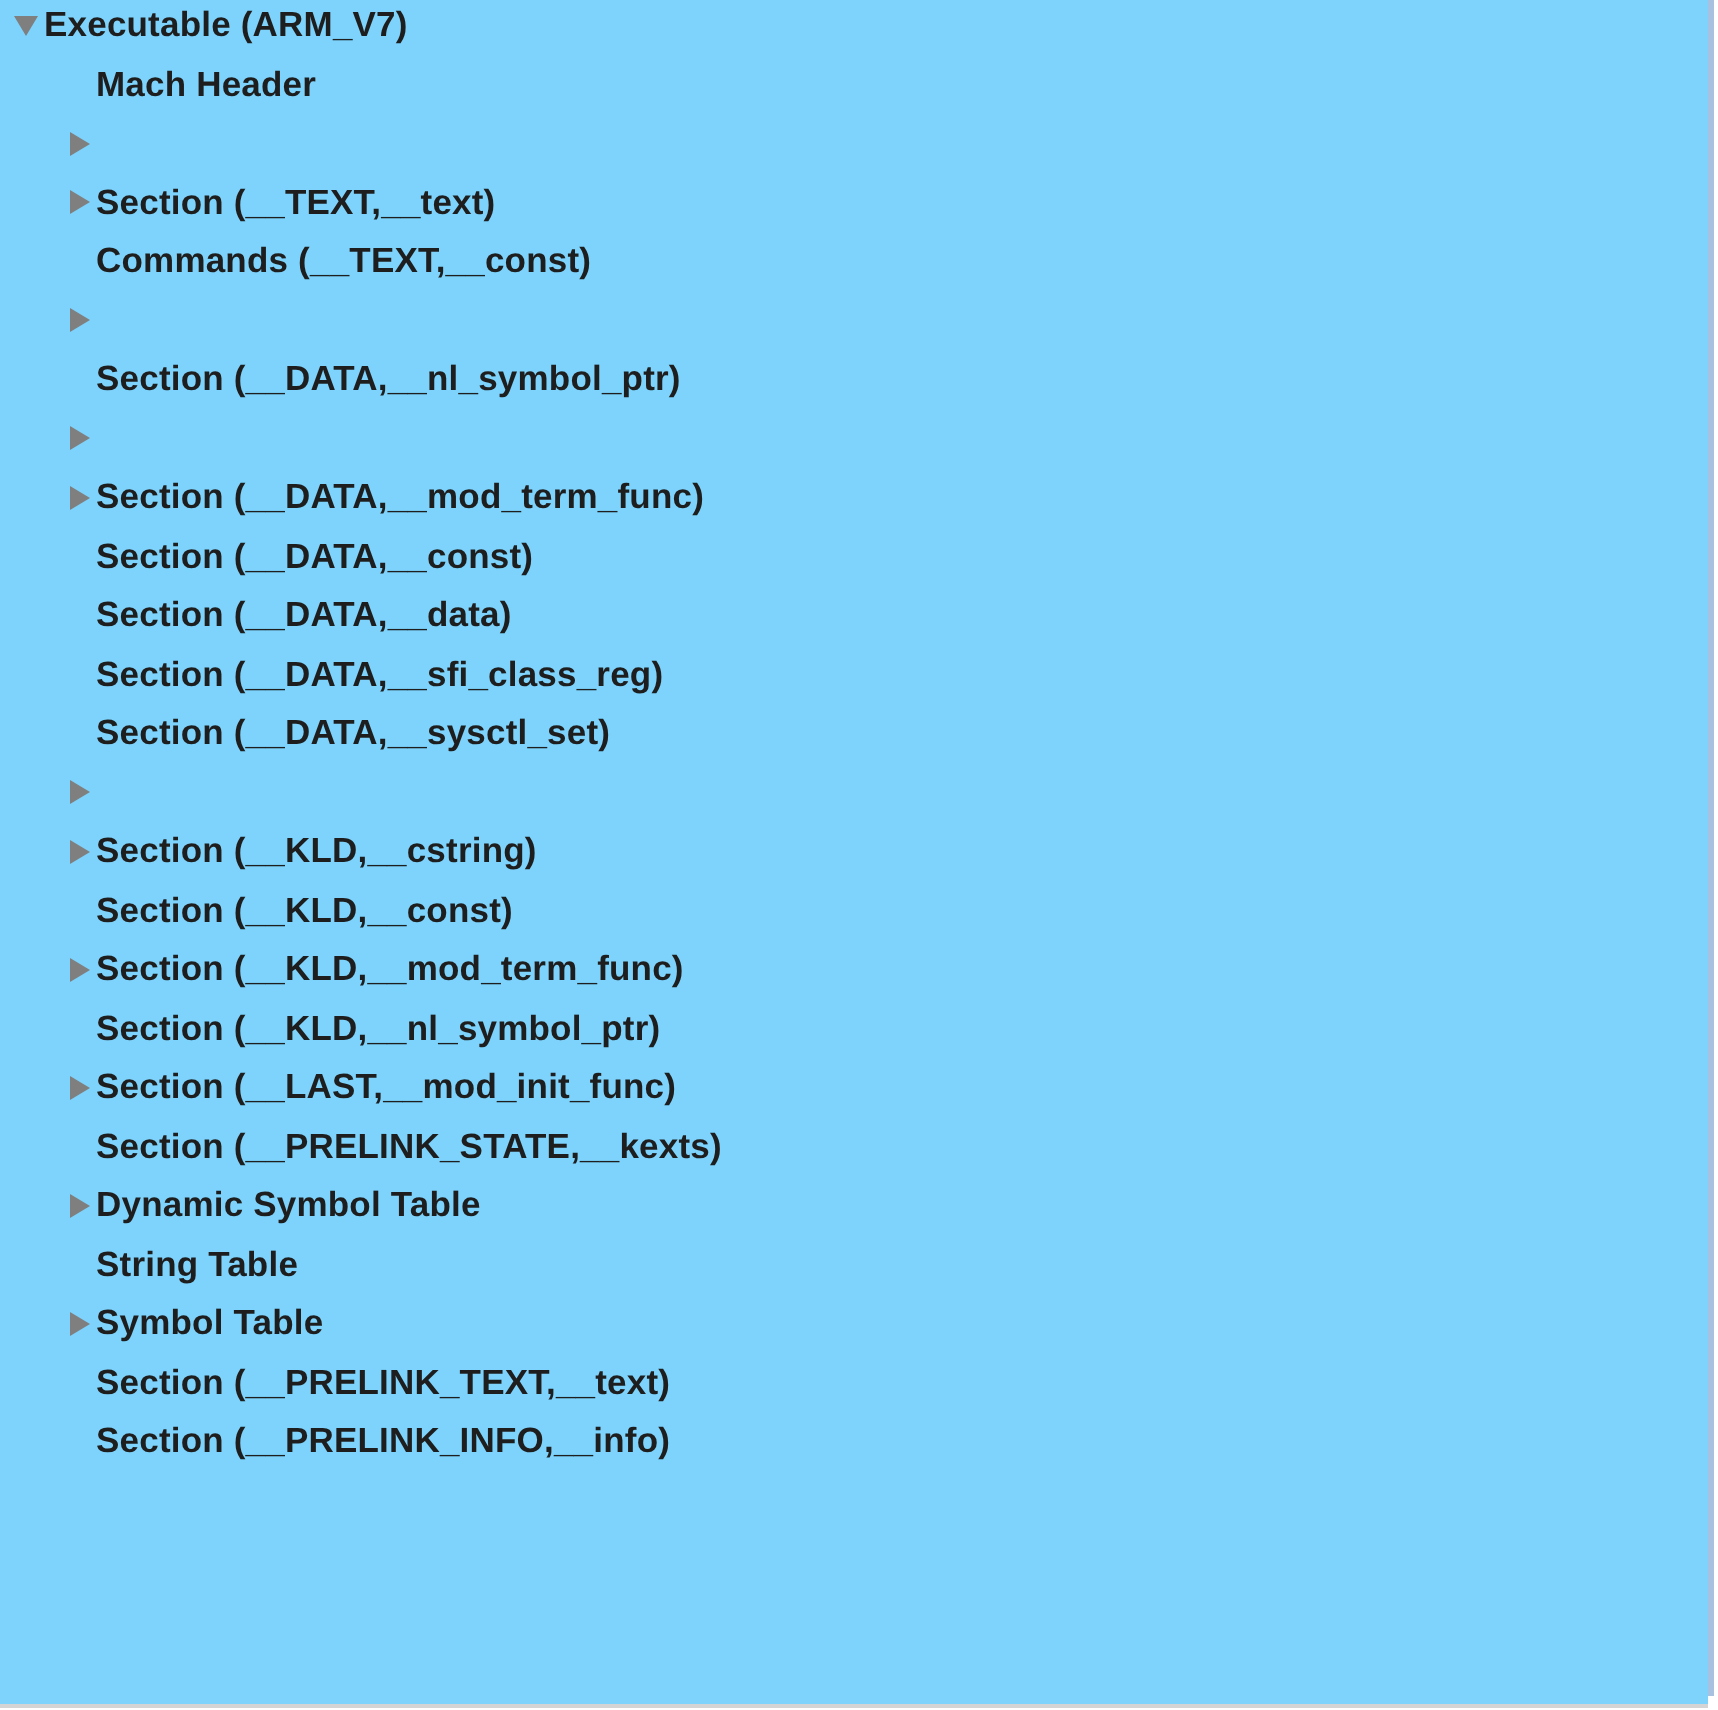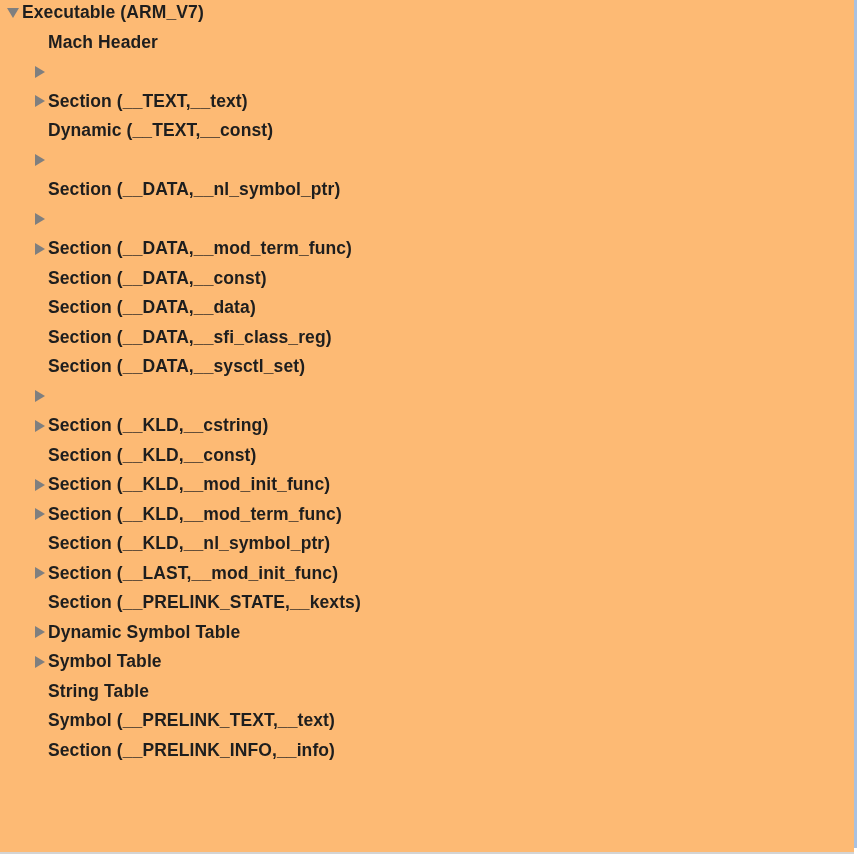--- a/index.html
+++ b/index.html
@@ -13,21 +13,21 @@
       position: relative;
       overflow: hidden;
       font-family: "Liberation Sans", sans-serif;
     }
     .outline {
       position: absolute;
       left: 0;
       top: 0;
       width: 854px;
       height: 852px;
-      background: #fdba74;
+      background: #7dd3fc;
     }
     .row {
       position: relative;
       height: 29.5px;
       line-height: 29.5px;
       white-space: nowrap;
       font-size: 17.5px;
       font-weight: bold;
       color: #1e1e1e;
       letter-spacing: 0.1px;
@@ -96,21 +96,21 @@
     <span class="label">Mach Header</span>
   </div>
   <div class="row child">
     <span class="disclosure collapsed"></span>
   </div>
   <div class="row child">
     <span class="disclosure collapsed"></span>
     <span class="label">Section (__TEXT,__text)</span>
   </div>
   <div class="row child">
-    <span class="label">Dynamic (__TEXT,__const)</span>
+    <span class="label">Commands (__TEXT,__const)</span>
   </div>
   <div class="row child">
     <span class="disclosure collapsed"></span>
   </div>
   <div class="row child">
     <span class="label">Section (__DATA,__nl_symbol_ptr)</span>
   </div>
   <div class="row child">
     <span class="disclosure collapsed"></span>
   </div>
@@ -135,49 +135,45 @@
   </div>
   <div class="row child">
     <span class="disclosure collapsed"></span>
     <span class="label">Section (__KLD,__cstring)</span>
   </div>
   <div class="row child">
     <span class="label">Section (__KLD,__const)</span>
   </div>
   <div class="row child">
     <span class="disclosure collapsed"></span>
-    <span class="label">Section (__KLD,__mod_init_func)</span>
-  </div>
-  <div class="row child">
-    <span class="disclosure collapsed"></span>
     <span class="label">Section (__KLD,__mod_term_func)</span>
   </div>
   <div class="row child">
     <span class="label">Section (__KLD,__nl_symbol_ptr)</span>
   </div>
   <div class="row child">
     <span class="disclosure collapsed"></span>
     <span class="label">Section (__LAST,__mod_init_func)</span>
   </div>
   <div class="row child">
     <span class="label">Section (__PRELINK_STATE,__kexts)</span>
   </div>
   <div class="row child">
     <span class="disclosure collapsed"></span>
     <span class="label">Dynamic Symbol Table</span>
   </div>
   <div class="row child">
+    <span class="label">String Table</span>
+  </div>
+  <div class="row child">
     <span class="disclosure collapsed"></span>
     <span class="label">Symbol Table</span>
   </div>
   <div class="row child">
-    <span class="label">String Table</span>
-  </div>
-  <div class="row child">
-    <span class="label">Symbol (__PRELINK_TEXT,__text)</span>
+    <span class="label">Section (__PRELINK_TEXT,__text)</span>
   </div>
   <div class="row child">
     <span class="label">Section (__PRELINK_INFO,__info)</span>
   </div>
 </div>
 
 <div class="right-edge"></div>
 <div class="bottom-edge"></div>
 
 </body></html>

